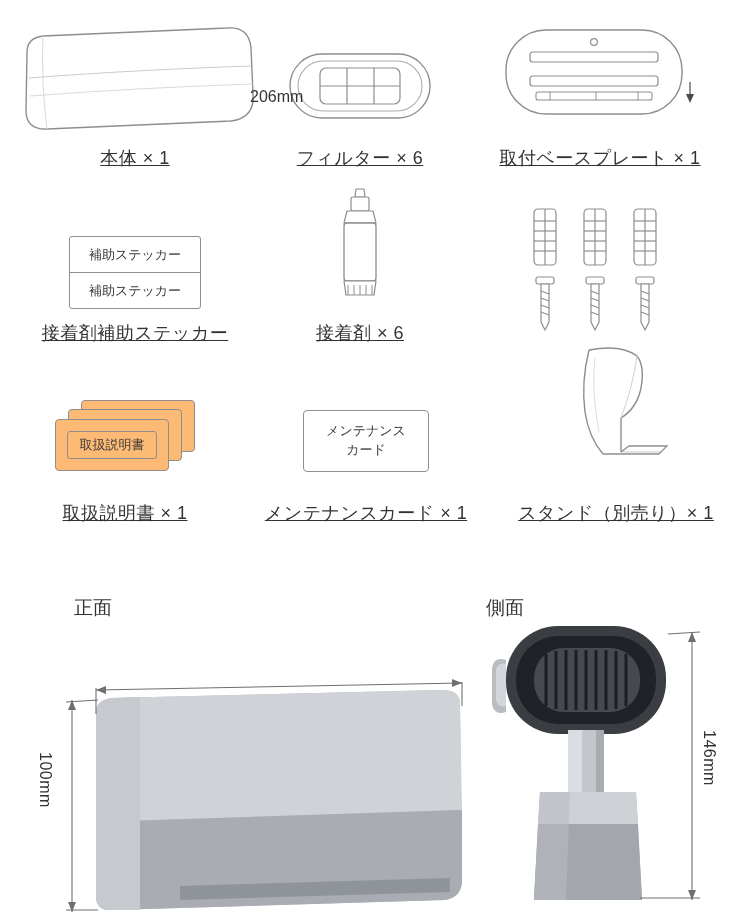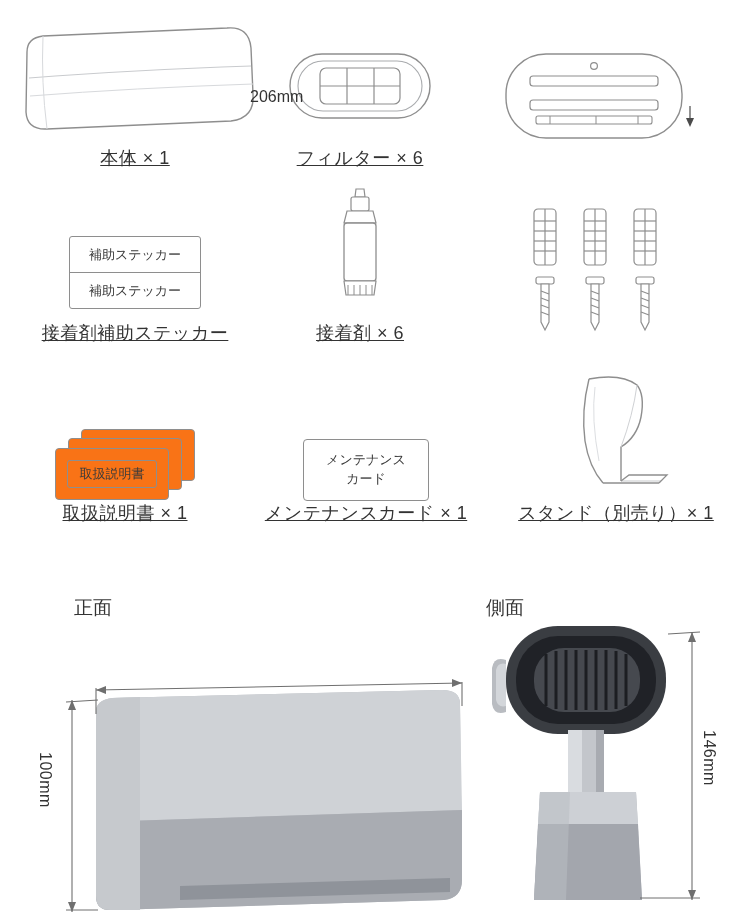--- a/index.html
+++ b/index.html
@@ -64,21 +64,21 @@
   .r2 .c1 { width: 270px; }
   .r2 .c2 { width: 180px; }
   .r2 .c3 { width: 300px; }
   .r2 .part-art { height: 130px; margin-bottom: 12px; }
 
   
   .r3 { height: 180px; align-items: flex-end; }
   .r3 .c1 { width: 250px; }
   .r3 .c2 { width: 232px; }
   .r3 .c3 { width: 268px; }
-  .r3 .part-art { height: 130px; margin-bottom: 0; }
+  .r3 .part-art { height: 130px; margin-bottom: 29px; }
 
   
   .sticker-box {
     width: 130px;
     border: 1.3px solid #8e8e8e;
     border-radius: 3px;
   }
   .sticker-line {
     height: 35px;
     display: flex;
@@ -90,21 +90,21 @@
   .sticker-line + .sticker-line { border-top: 1.3px solid #8e8e8e; }
 
   
   .manual-wrap { position: relative; width: 140px; height: 72px; }
   .manual-card {
     position: absolute;
     width: 112px;
     height: 50px;
     border: 1.3px solid #8e8e8e;
     border-radius: 4px;
-    background: #f97316;
+    background: #fdba74;
   }
   .manual-card.c-back  { left: 26px; top: 0px; }
   .manual-card.c-mid   { left: 13px; top: 9px; }
   .manual-card.c-front { left: 0px;  top: 19px;
     display: flex; align-items: center; justify-content: center; }
   .manual-inner {
     width: 88px; height: 26px;
     border: 1.2px solid #8e8e8e;
     border-radius: 3px;
     display: flex; align-items: center; justify-content: center;
@@ -199,20 +199,21 @@
             <rect x="30" y="30" width="128" height="10" rx="3" fill="#ffffff" stroke="#8e8e8e" stroke-width="1.2"></rect>
             <rect x="30" y="54" width="128" height="10" rx="3" fill="#ffffff" stroke="#8e8e8e" stroke-width="1.2"></rect>
             <rect x="36" y="70" width="116" height="8" rx="2" fill="#ffffff" stroke="#8e8e8e" stroke-width="1.1"></rect>
             <line x1="50" y1="70" x2="50" y2="78" stroke="#8e8e8e" stroke-width="1"></line>
             <line x1="96" y1="70" x2="96" y2="78" stroke="#8e8e8e" stroke-width="1"></line>
             <line x1="138" y1="70" x2="138" y2="78" stroke="#8e8e8e" stroke-width="1"></line>
             <path d="M186 72 l8 0 -4 9 z" fill="#4a4a4a"></path>
             <line x1="190" y1="60" x2="190" y2="72" stroke="#4a4a4a" stroke-width="1.2"></line>
           </svg>
         </div>
+        <div class="part-label">取付ベースプレート × 1</div>
       </div>
     </div>
 
     <div class="part-row r2">
 
       <div class="part-cell c1">
         <div class="part-art">
           <div class="sticker-box">
             <div class="sticker-line">補助ステッカー</div>
             <div class="sticker-line">補助ステッカー</div>

